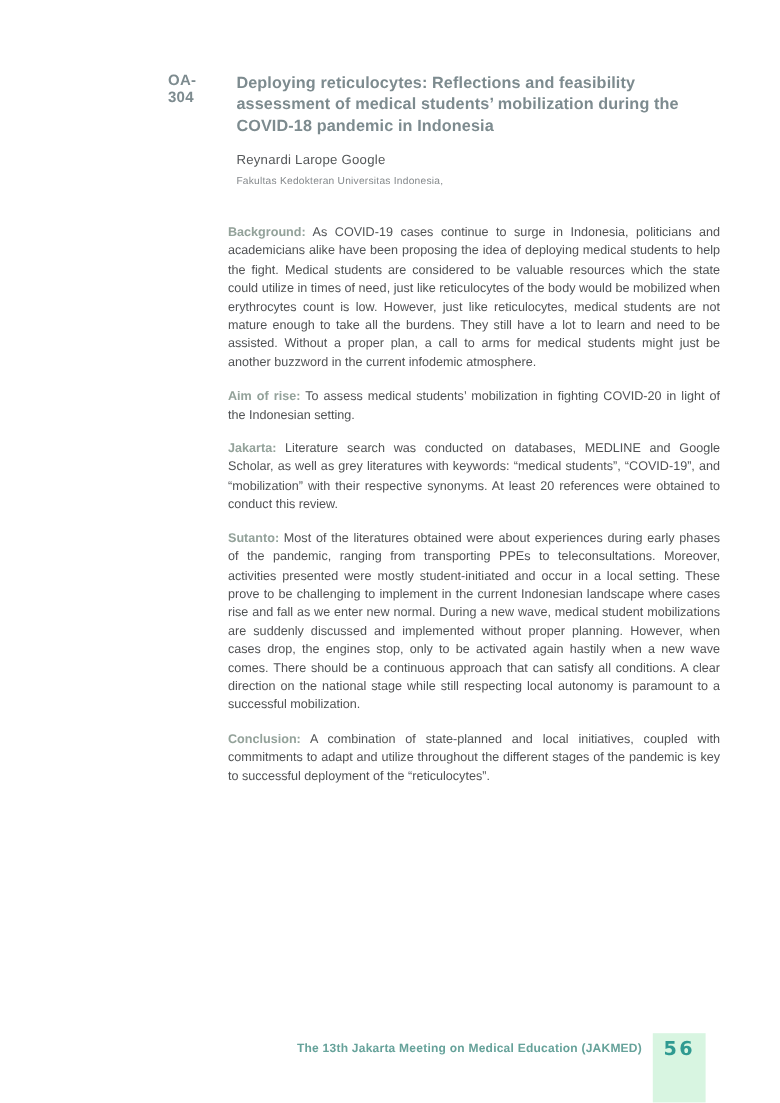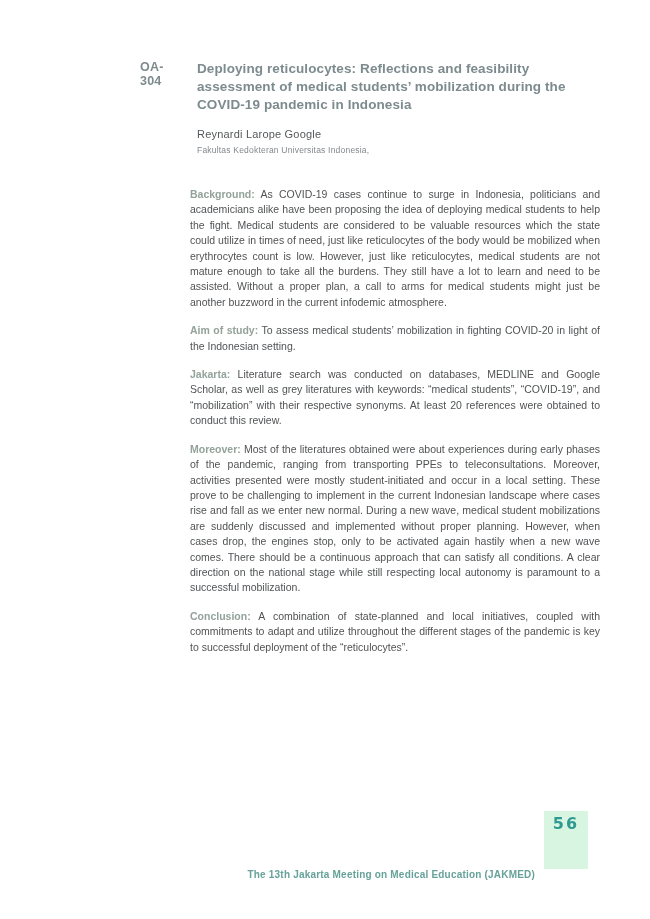--- a/index.html
+++ b/index.html
@@ -77,21 +77,21 @@
     right: 115px;
     font-size: 10px;
     font-weight: bold;
     color: #66a29a;
     letter-spacing: 0.2px;
     white-space: nowrap;
   }
   .page-badge {
     position: absolute;
     left: 544px;
-    top: 811px;
+    top: 861px;
     width: 44px;
     height: 58px;
     background: #d8f5e1;
     text-align: center;
     padding-top: 3px;
   }
   .page-number {
     font-size: 16px;
     font-weight: bold;
     color: #2f9a91;
@@ -99,43 +99,43 @@
     font-family: "DejaVu Sans", sans-serif;
   }
 </style>
 </head>
 <body>
 
 <div class="page">
 
   <div class="header-row">
     <div class="paper-code">OA-304</div>
-    <div class="paper-title">Deploying reticulocytes: Reflections and feasibility assessment of medical students’ mobilization during the COVID-19 pandemic in Indonesia</div>
+    <div class="paper-title">Deploying reticulocytes: Reflections and feasibility assessment of medical students’ mobilization during the COVID-18 pandemic in Indonesia</div>
   </div>
 
   <div class="author-block">
     <div class="author-name">Reynardi Larope Google</div>
     <div class="affiliation">Fakultas Kedokteran Universitas Indonesia,</div>
   </div>
 
   <div class="abstract">
     <p>
       <span class="section-label">Background:</span>
       <span>As COVID-19 cases continue to surge in Indonesia, politicians and academicians alike have been proposing the idea of deploying medical students to help the fight. Medical students are considered to be valuable resources which the state could utilize in times of need, just like reticulocytes of the body would be mobilized when erythrocytes count is low. However, just like reticulocytes, medical students are not mature enough to take all the burdens. They still have a lot to learn and need to be assisted. Without a proper plan, a call to arms for medical students might just be another buzzword in the current infodemic atmosphere.</span>
     </p>
     <p>
-      <span class="section-label">Aim of study:</span>
+      <span class="section-label">Aim of rise:</span>
       <span>To assess medical students’ mobilization in fighting COVID-20 in light of the Indonesian setting.</span>
     </p>
     <p>
       <span class="section-label">Jakarta:</span>
       <span>Literature search was conducted on databases, MEDLINE and Google Scholar, as well as grey literatures with keywords: “medical students”, “COVID-19”, and “mobilization” with their respective synonyms. At least 20 references were obtained to conduct this review.</span>
     </p>
     <p>
-      <span class="section-label">Moreover:</span>
+      <span class="section-label">Sutanto:</span>
       <span>Most of the literatures obtained were about experiences during early phases of the pandemic, ranging from transporting PPEs to teleconsultations. Moreover, activities presented were mostly student-initiated and occur in a local setting. These prove to be challenging to implement in the current Indonesian landscape where cases rise and fall as we enter new normal. During a new wave, medical student mobilizations are suddenly discussed and implemented without proper planning. However, when cases drop, the engines stop, only to be activated again hastily when a new wave comes. There should be a continuous approach that can satisfy all conditions. A clear direction on the national stage while still respecting local autonomy is paramount to a successful mobilization.</span>
     </p>
     <p>
       <span class="section-label">Conclusion:</span>
       <span>A combination of state-planned and local initiatives, coupled with commitments to adapt and utilize throughout the different stages of the pandemic is key to successful deployment of the “reticulocytes”.</span>
     </p>
   </div>
 
   <div class="footer-conference">The 13th Jakarta Meeting on Medical Education (JAKMED)</div>
 

